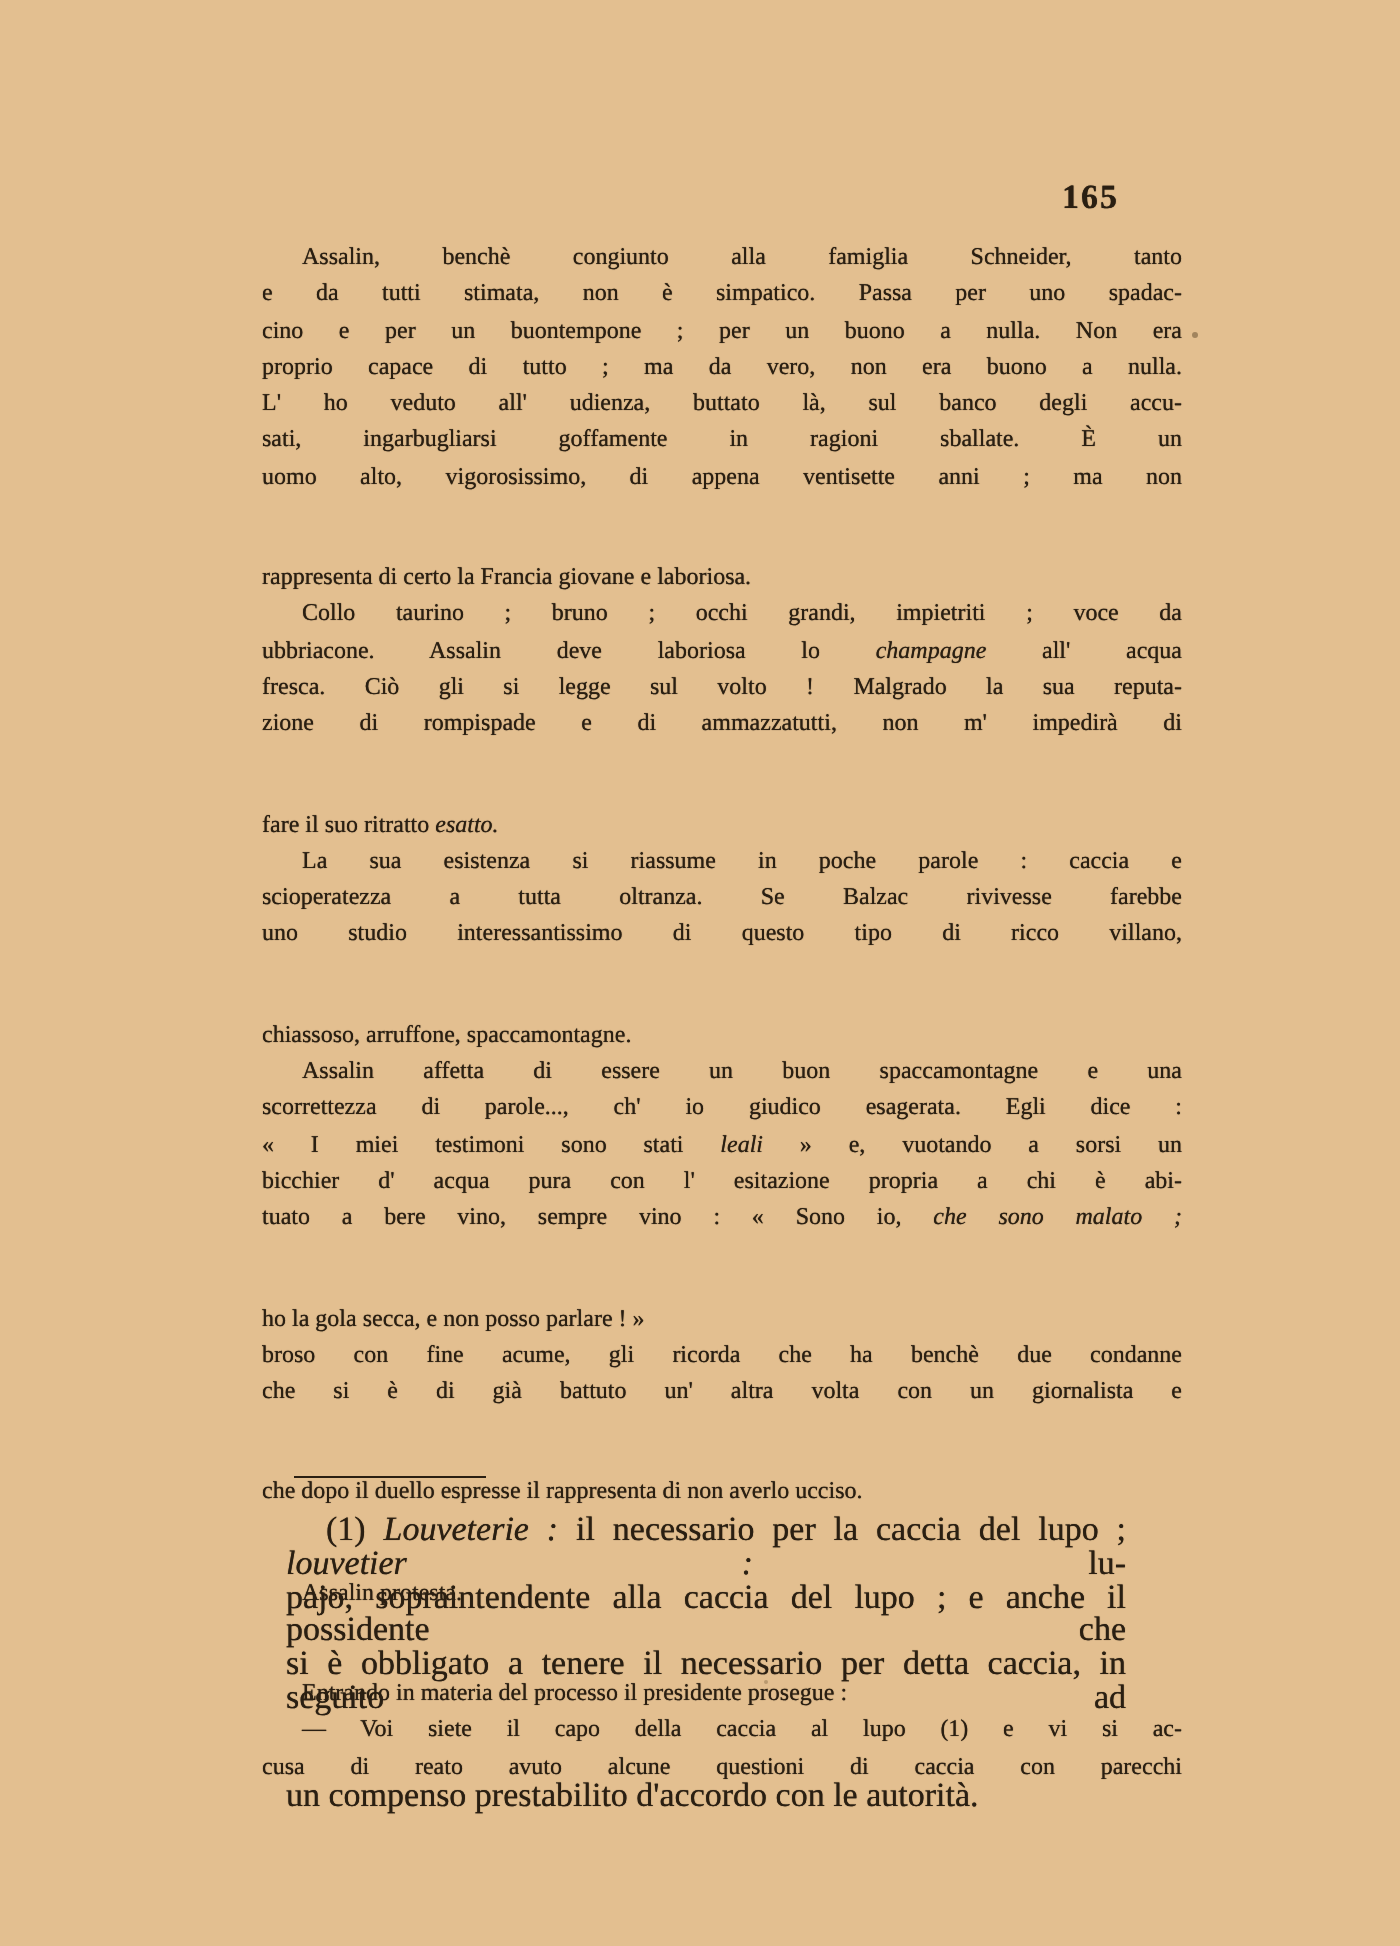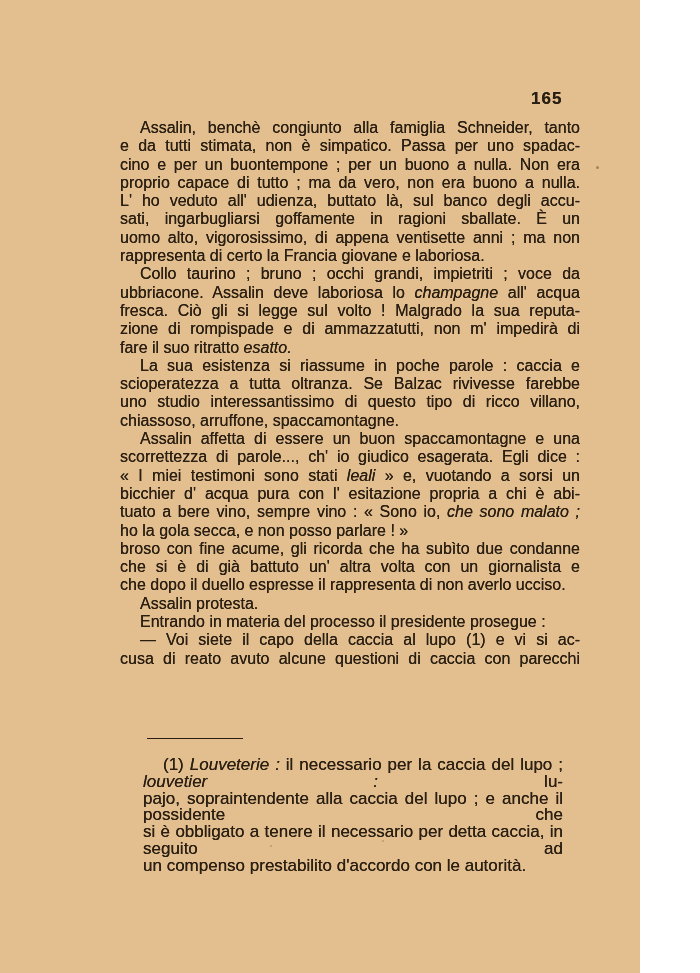--- a/index.html
+++ b/index.html
@@ -6,51 +6,52 @@
     margin: 0;
     padding: 0;
   }
   body {
     width: 700px;
     height: 973px;
     overflow: hidden;
   }
   .book-page {
     position: relative;
-    width: 640px;
+    width: 700px;
     height: 973px;
     background: #e3bf90;
-    font-family: Liberation Sans, sans-serif;
+    font-family: Liberation Serif, serif;
     color: #2a1f12;
   }
   .page-number {
     position: absolute;
     top: 89px;
     left: 531px;
     font-size: 17px;
     font-weight: bold;
     letter-spacing: 1px;
     text-shadow: 0 0 0.4px currentColor;
   }
   .body-text {
     position: absolute;
-    left: 120px;
+    left: 131px;
     top: 119px;
     width: 460px;
-    font-size: 16px;
+    font-size: 12px;
     line-height: 18.3px;
     text-shadow: 0 0 0.45px currentColor;
   }
   .line {
     text-align: justify;
     text-align-last: justify;
     white-space: normal;
   }
   .line.last {
     text-align-last: left;
+    margin-top: 32px;
   }
   .line.first {
     text-indent: 20px;
   }
   .it {
     font-style: italic;
   }
   .footnote-rule {
     position: absolute;
     left: 147px;
@@ -110,21 +111,21 @@
       </div>
       <div class="para">
         <div class="line first"><span>Assalin affetta di essere un buon spaccamontagne e una</span></div>
         <div class="line"><span>scorrettezza di parole..., ch' io giudico esagerata. Egli dice :</span></div>
         <div class="line"><span>« I miei testimoni sono stati </span><span class="it">leali</span><span> » e, vuotando a sorsi un</span></div>
         <div class="line"><span>bicchier d' acqua pura con l' esitazione propria a chi è abi-</span></div>
         <div class="line"><span>tuato a bere vino, sempre vino : « Sono io, </span><span class="it">che sono malato ;</span></div>
         <div class="line last"><span>ho la gola secca, e non posso parlare ! »</span></div>
       </div>
       <div class="para">
-        <div class="line"><span>broso con fine acume, gli ricorda che ha subìto due condanne</span></div>
+        <div class="line"><span>broso con fine acume, gli ricorda che ha benchè due condanne</span></div>
         <div class="line"><span>che si è di già battuto un' altra volta con un giornalista e</span></div>
         <div class="line last"><span>che dopo il duello espresse il rappresenta di non averlo ucciso.</span></div>
       </div>
       <div class="para">
         <div class="line first last"><span>Assalin protesta.</span></div>
       </div>
       <div class="para">
         <div class="line first last"><span>Entrando in materia del processo il presidente prosegue :</span></div>
       </div>
       <div class="para">

